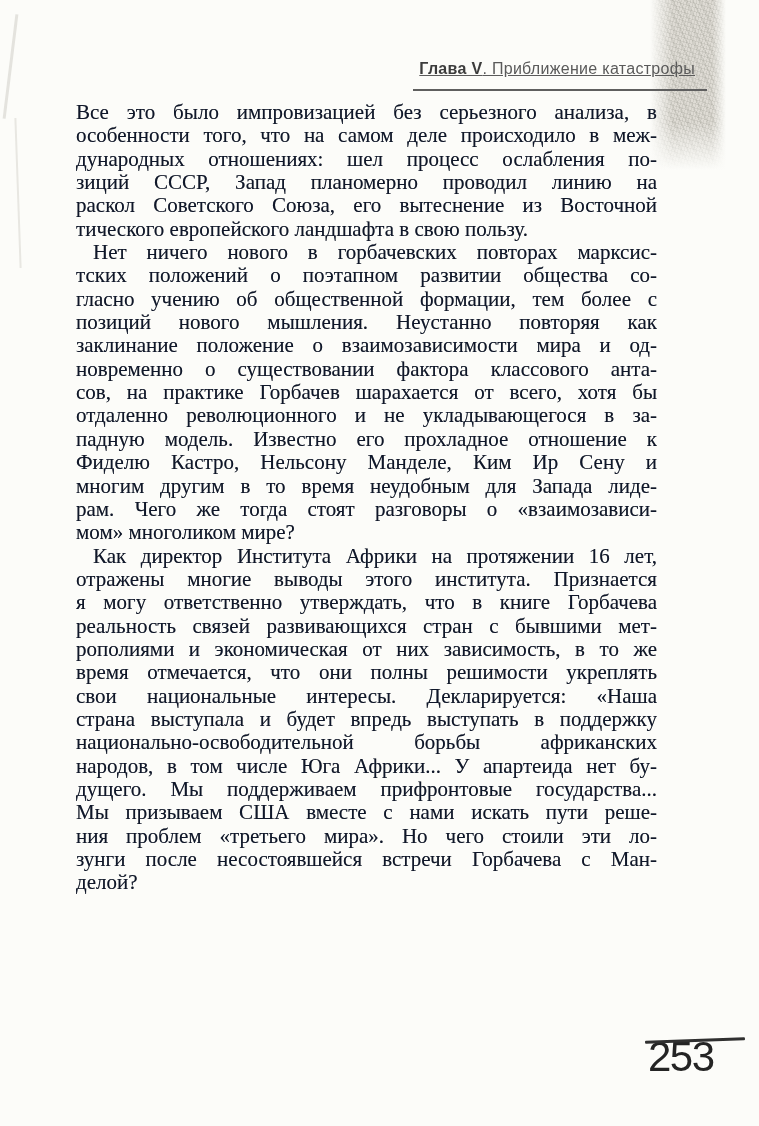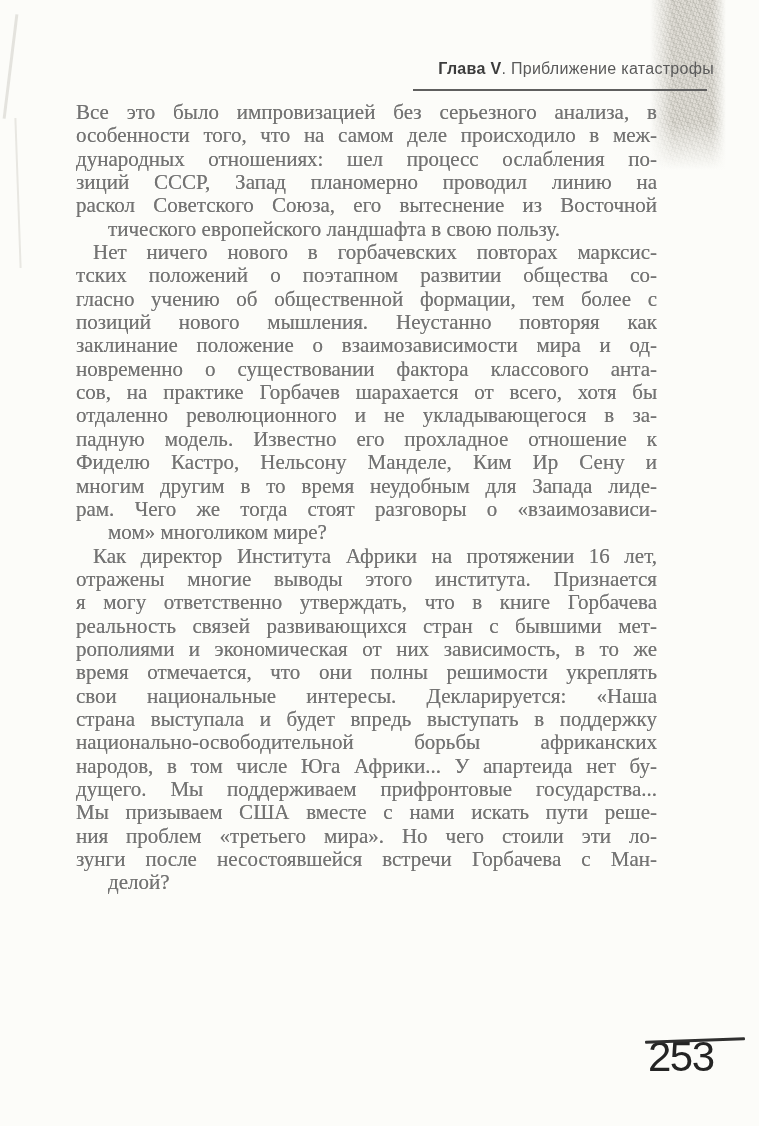--- a/index.html
+++ b/index.html
@@ -52,26 +52,27 @@
     width: 2px;
     height: 150px;
     background: #e8e7e2;
     transform: rotate(-2deg);
   }
 
   
   .running-head {
     position: absolute;
     top: 60px;
-    right: 45px;
+    right: 64px;
     font-family: "Liberation Sans", "DejaVu Sans", sans-serif;
     font-size: 16px;
     letter-spacing: 0.3px;
     color: #5a5a5a;
     white-space: nowrap;
+    text-decoration: underline;
   }
   .running-head .chapter-label {
     font-weight: 700;
     color: #3c3c3c;
   }
   .head-rule {
     position: absolute;
     left: 413px;
     top: 89px;
     width: 294px;
@@ -80,33 +81,32 @@
   }
 
   
   .body-text {
     position: absolute;
     left: 76px;
     top: 101px;
     width: 581px;
     font-size: 21px;
     line-height: 23.35px;
-    color: #737373;
+    color: #0f172a;
     text-shadow: 0 0 0.4px rgba(20,20,20,0.45);
     font-family: Liberation Serif, serif;
   }
   .paragraph { margin: 0; }
   .line {
     text-align: justify;
     text-align-last: justify;
     white-space: nowrap;
   }
   .line.last {
     text-align-last: left;
-    margin-left: 32px;
   }
   .line.first {
     text-indent: 17px;
   }
 
   
   .folio {
     position: absolute;
     left: 648px;
     top: 1036px;

